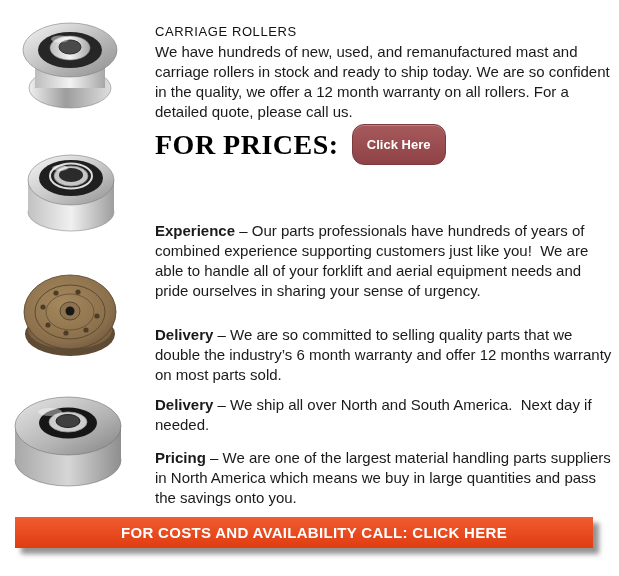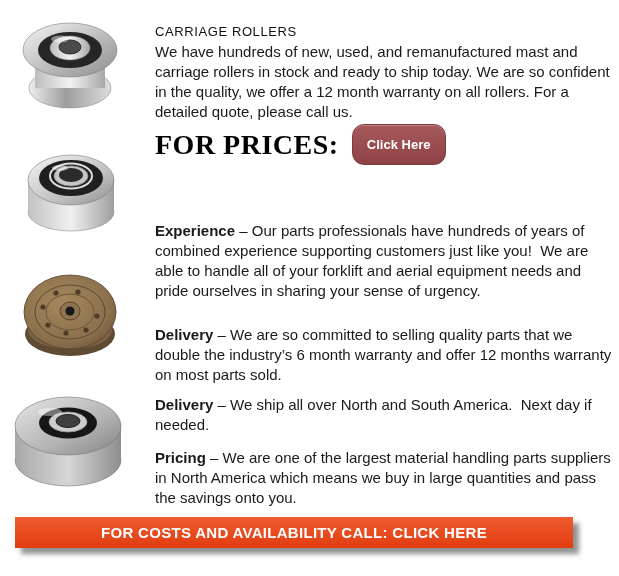--- a/index.html
+++ b/index.html
@@ -51,21 +51,21 @@
   #feat-1{top:262px;}
   #feat-2{top:325px;}
   #feat-3{top:395px;}
   #feat-4{top:448px;}
   .banner{
     position:absolute;left:15px;top:517px;width:558px;height:31px;
     background:linear-gradient(#f05c31,#e03c10);
     box-shadow:6px 6px 5px rgba(110,110,110,0.75);
     display:flex;align-items:center;justify-content:center;
     color:#ffffff;font-weight:bold;font-size:15px;letter-spacing:0.3px;
-    cursor:pointer;white-space:nowrap;
+    cursor:pointer;white-space:nowrap;padding-left:20px;
   }
 </style>
 </head>
 <body>
 
 <div id="page">
 
   <div class="photo" style="left:18px;top:12px;">
     <svg width="104" height="102" viewBox="0 0 104 102">
       <defs>

